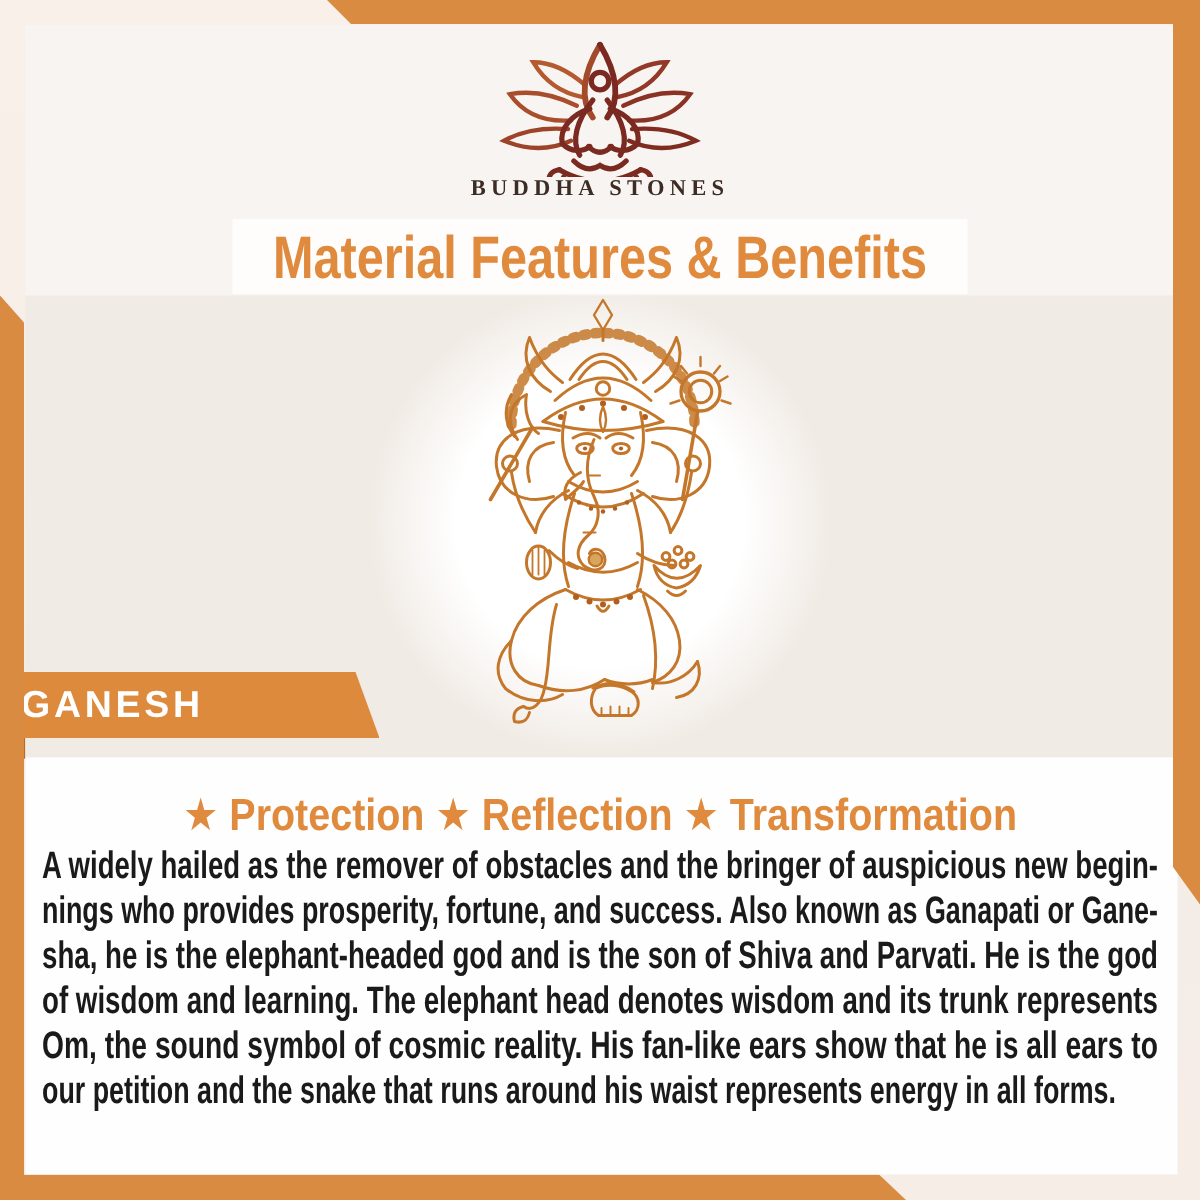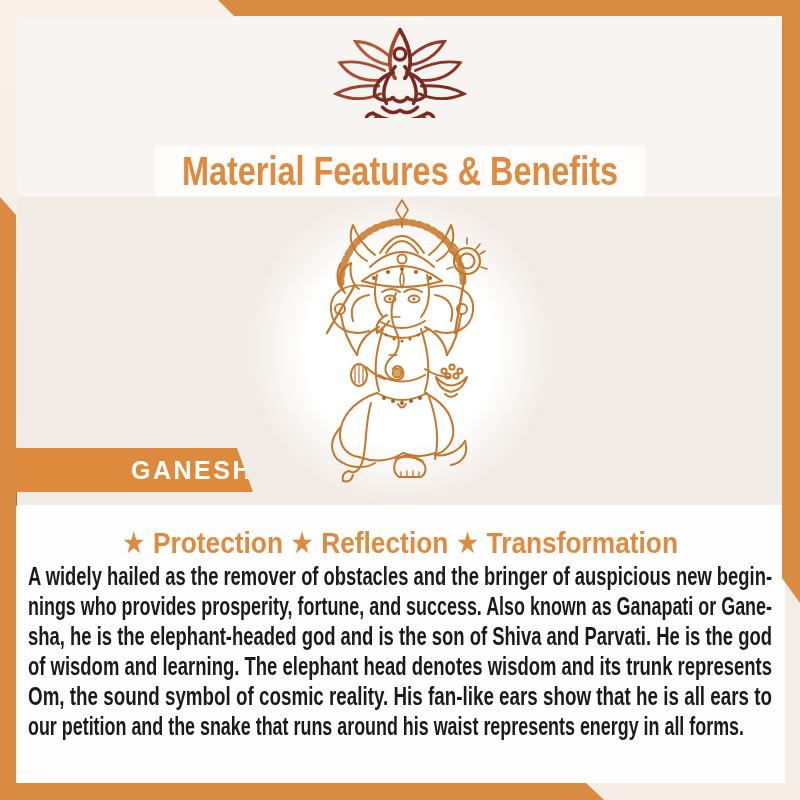--- a/index.html
+++ b/index.html
@@ -22,21 +22,21 @@
     clip-path:polygon(0 0,100% 0,100% 100%,16px 100%);}
   .frame-right{left:782px;top:0;width:18px;height:603px;
     clip-path:polygon(0 0,100% 0,100% 100%,0 578px);}
   .frame-left{left:0;top:197px;width:16px;height:603px;
     clip-path:polygon(0 0,100% 18px,100% 100%,0 100%);}
   .frame-bottom{left:0;top:783px;width:604px;height:17px;
     clip-path:polygon(0 0,586px 0,100% 100%,0 100%);}
   
   .ribbon{left:0;top:448px;width:253px;height:44px;background:#DD8A3C;
     clip-path:polygon(0 0,237px 0,253px 44px,0 44px);
-    display:flex;align-items:center;justify-content:flex-end;}
+    display:flex;align-items:center;justify-content:flex-start;}
   .ribbon span{display:block;padding-left:14px;color:#fff;font-weight:bold;
     font-size:25px;letter-spacing:2.5px;}
   .ribbon-fold{left:0;top:492px;width:17px;height:14px;background:#B96B28;
     clip-path:polygon(0 0,100% 0,100% 100%,0 65%);}
   
   .brand-text{left:0;top:118px;width:800px;text-align:center;
     font-family:"Liberation Serif","DejaVu Serif",serif;
     font-size:15px;letter-spacing:3.5px;color:#3C2C24;font-weight:600;}
   
   text{font-family:"Liberation Sans","DejaVu Sans",sans-serif;}
@@ -77,20 +77,21 @@
         <path d="M93 48 C80 52 72 62 74 72 C80 78 88 78 93 74"></path>
         <path d="M107 48 C120 52 128 62 126 72 C120 78 112 78 107 74"></path>
         <path d="M92 74 q8 8 16 0"></path>
         <path d="M82 84 Q91 93 100 87 Q109 93 118 84"></path>
         <path d="M72 90 Q100 106 128 90"></path>
         <path d="M72 90 q-8 1 -7 9 q7 3 10 -4"></path>
         <path d="M128 90 q8 1 7 9 q-7 3 -10 -4"></path>
       </g>
     </g>
   </svg>
+  <div class="abs brand-text">BUDDHA STONES</div>
 
   <svg class="abs" style="left:155px;top:146px;" width="490" height="50" viewBox="0 0 490 50">
     <text class="t-title" x="245" y="39" text-anchor="middle" textLength="436" lengthAdjust="spacingAndGlyphs" fill="#E08A3E">Material Features &amp; Benefits</text>
   </svg>
 
   <svg class="abs" style="left:278px;top:197px;" width="250" height="292" viewBox="0 0 250 292">
     <g fill="none" stroke="#C4772A" stroke-width="2" stroke-linecap="round" stroke-linejoin="round">
 
       <path d="M63 86 A61 61 0 1 1 185 86" stroke-dasharray="2.5 5" stroke-width="7" opacity="0.85"></path>
 

